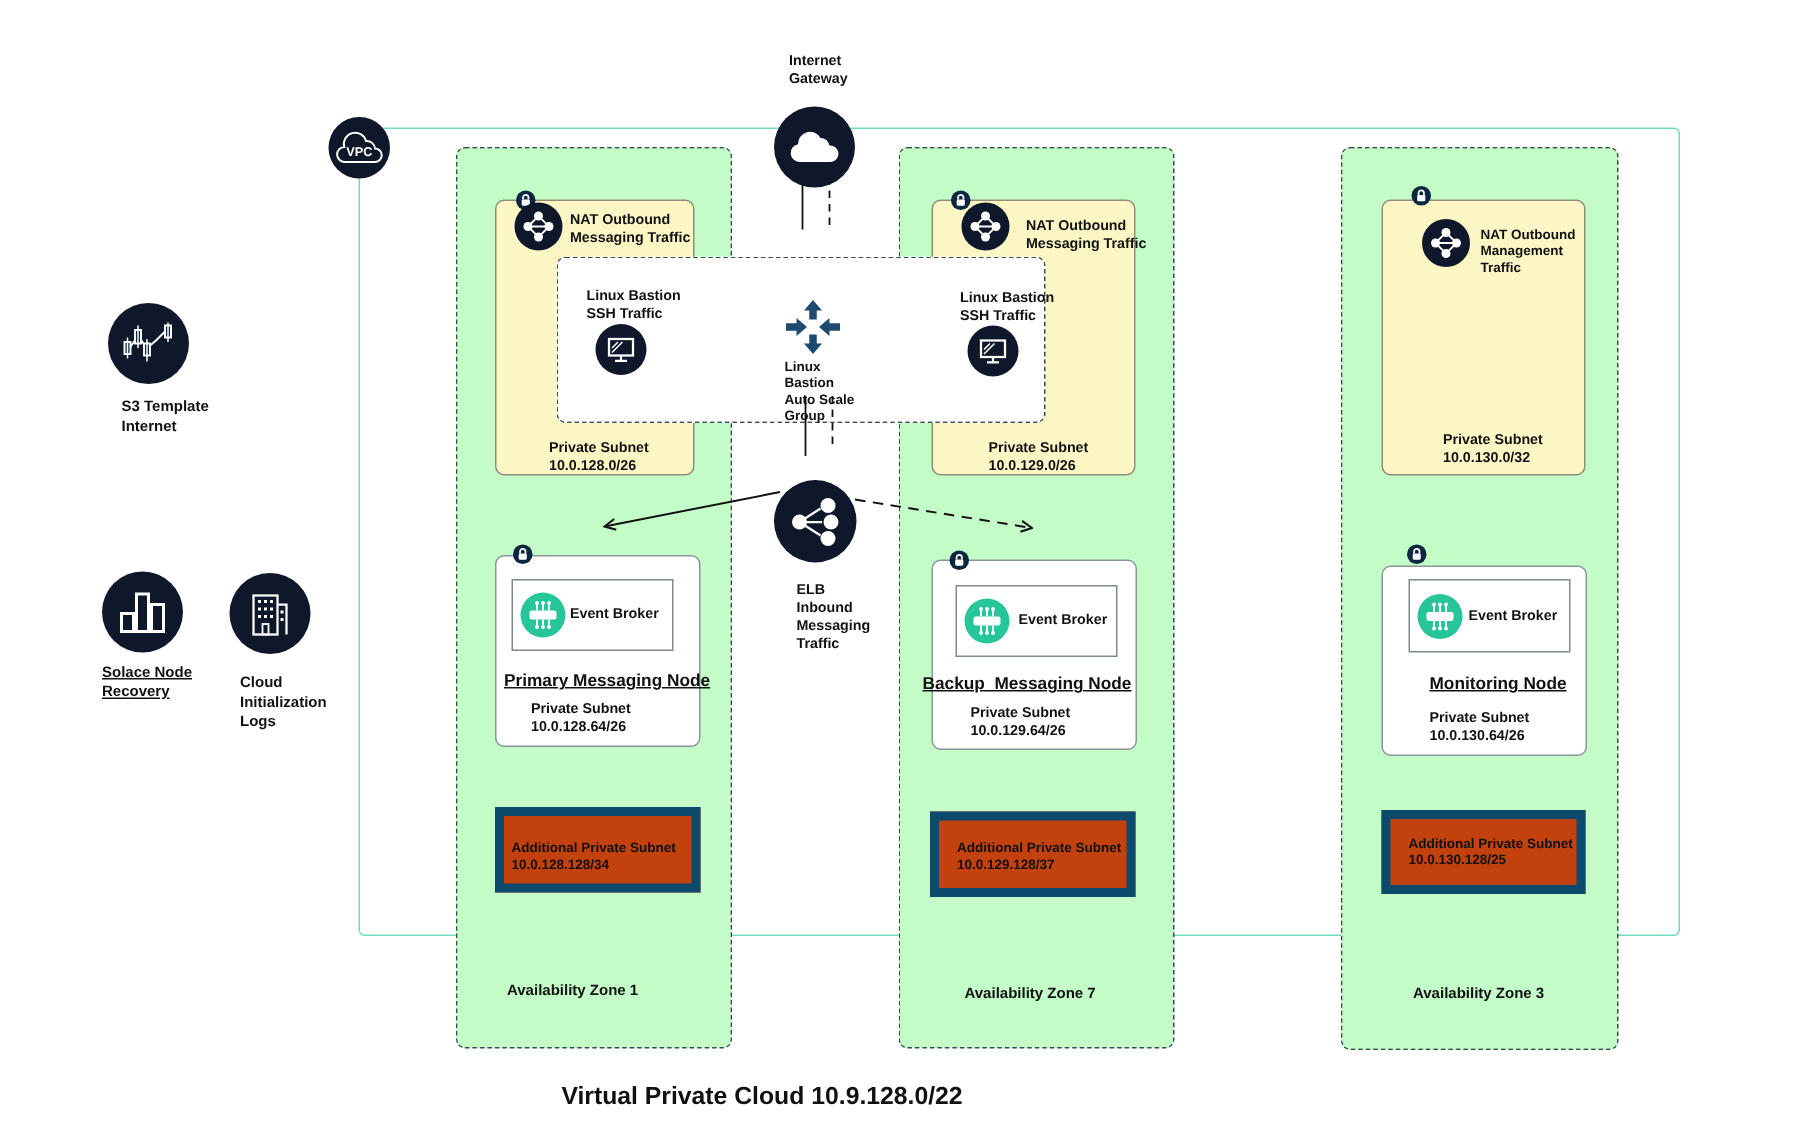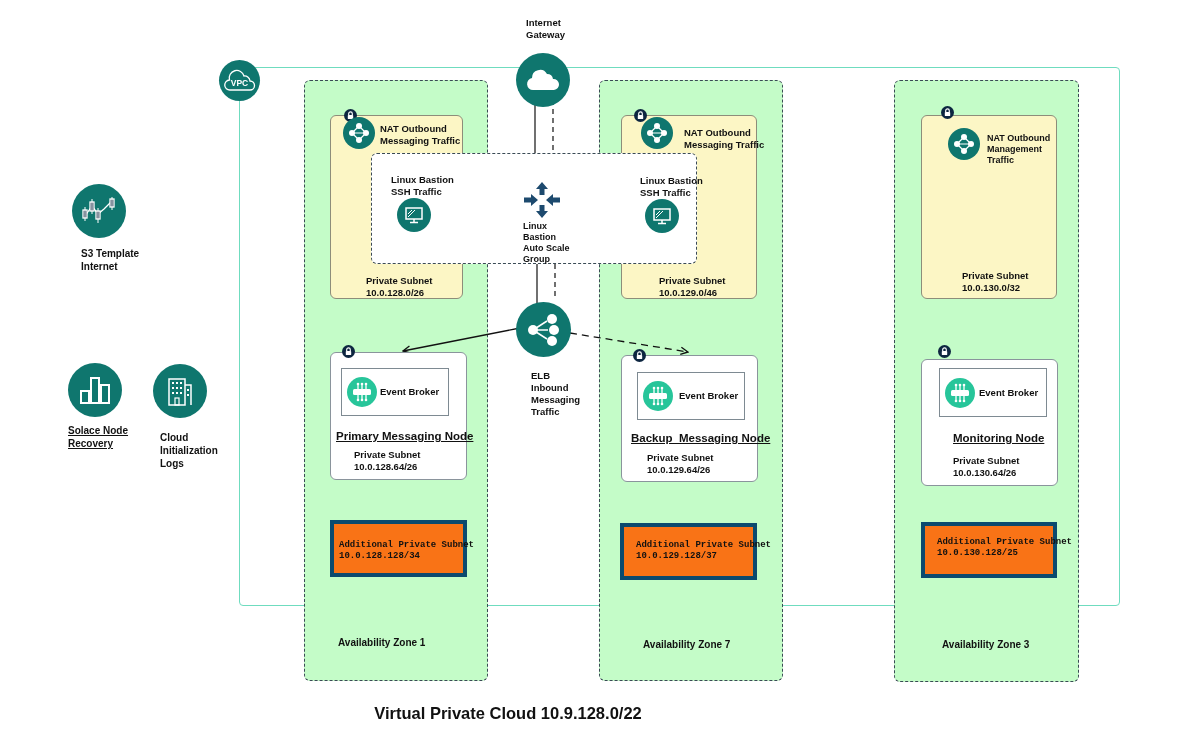--- a/index.html
+++ b/index.html
@@ -1,26 +1,26 @@
 <!DOCTYPE html>
 <html><head>
 <meta charset="utf-8">
 <style>
   html, body { margin:0; padding:0; background:#ffffff; }
   body { width:1200px; height:749px; position:relative; overflow:hidden;
          font-family:"Liberation Sans", "DejaVu Sans", sans-serif; color:#111; }
-  .abs { position:absolute; }
+  .abs { position:absolute;margin-top:18px; }
   .vpc-border { left:239px; top:67px; width:881px; height:539px; border:1.5px solid #6fdcbf;
                 border-radius:4px; box-sizing:border-box; }
   .az { background:#c4fcc8; border:1.8px dashed #3a4a55; border-radius:6px; box-sizing:border-box; }
   .nat { background:#fcf6c5; border:1px solid #8d8d7a; border-radius:6px; box-sizing:border-box; }
   .node { background:#ffffff; border:1px solid #8a949c; border-radius:6px; box-sizing:border-box; }
-  .addl { background:#f97316; border:4px solid #0c4a6e; box-sizing:border-box;font-family:Liberation Mono, monospace; }
+  .addl { background:#c2410c; border:6px solid #0c4a6e; box-sizing:border-box; }
   .bastion { background:#ffffff; border:1.8px dashed #3a4a55; border-radius:6px; box-sizing:border-box; }
-  .circle { border-radius:50%; background:#0f766e; display:flex; align-items:center; justify-content:center; }
+  .circle { border-radius:50%; background:#0f172a; display:flex; align-items:center; justify-content:center; }
   .lbl { font-size:9.5px; font-weight:bold; line-height:12px; color:#111; white-space:nowrap; }
   .node-title { font-size:11.5px; font-weight:bold; white-space:nowrap;text-decoration:underline; }
   .eb-box { background:#fff; border:1px solid #7e8a92; box-sizing:border-box; display:flex; align-items:center; }
   .eb-icon { width:30px; height:30px; border-radius:50%; background:#27c59a; margin-left:5px; display:flex; align-items:center; justify-content:center; }
   .lock { width:13px; height:13px; border-radius:50%; background:#0d2640; display:flex; align-items:center; justify-content:center; }
   .footer { left:0; width:1016px; top:704px; text-align:center; font-size:16.5px; font-weight:bold; color:#111; }
   svg.lines { position:absolute; left:0; top:0; }
 </style>
 </head>
 <body>
@@ -96,21 +96,21 @@
     <div>Management</div>
     <div>Traffic</div>
   </div>
 
 <div class="abs lbl" style="left:366px;top:275px;">
     <div>Private Subnet</div>
     <div>10.0.128.0/26</div>
   </div>
 <div class="abs lbl" style="left:659px;top:275px;">
     <div>Private Subnet</div>
-    <div>10.0.129.0/46</div>
+    <div>10.0.129.0/26</div>
   </div>
 <div class="abs lbl" style="left:962px;top:270px;">
     <div>Private Subnet</div>
     <div>10.0.130.0/32</div>
   </div>
 
 <div class="abs bastion" style="left:371px;top:153px;width:326px;height:111px;"></div>
 <div class="abs lbl" style="left:391px;top:174px;">
     <div>Linux Bastion</div>
     <div>SSH Traffic</div>
@@ -266,21 +266,21 @@
     </div>
   <span class="lbl" style="margin-left:4px;font-size:9.5px;">Event Broker</span>
 </div>
 
 <div class="abs node-title" style="left:336px;top:430px;">Primary Messaging Node</div>
 <div class="abs lbl" style="left:354px;top:449px;">
     <div>Private Subnet</div>
     <div>10.0.128.64/26</div>
   </div>
 
-<div class="abs node-title" style="left:631px;top:432px;white-space:pre;">Backup  Messaging Node</div>
+<div class="abs node-title" style="left:615px;top:432px;white-space:pre;">Backup  Messaging Node</div>
 <div class="abs lbl" style="left:647px;top:452px;">
     <div>Private Subnet</div>
     <div>10.0.129.64/26</div>
   </div>
 
 <div class="abs node-title" style="left:953px;top:432px;">Monitoring Node</div>
 <div class="abs lbl" style="left:953px;top:455px;">
     <div>Private Subnet</div>
     <div>10.0.130.64/26</div>
   </div>

